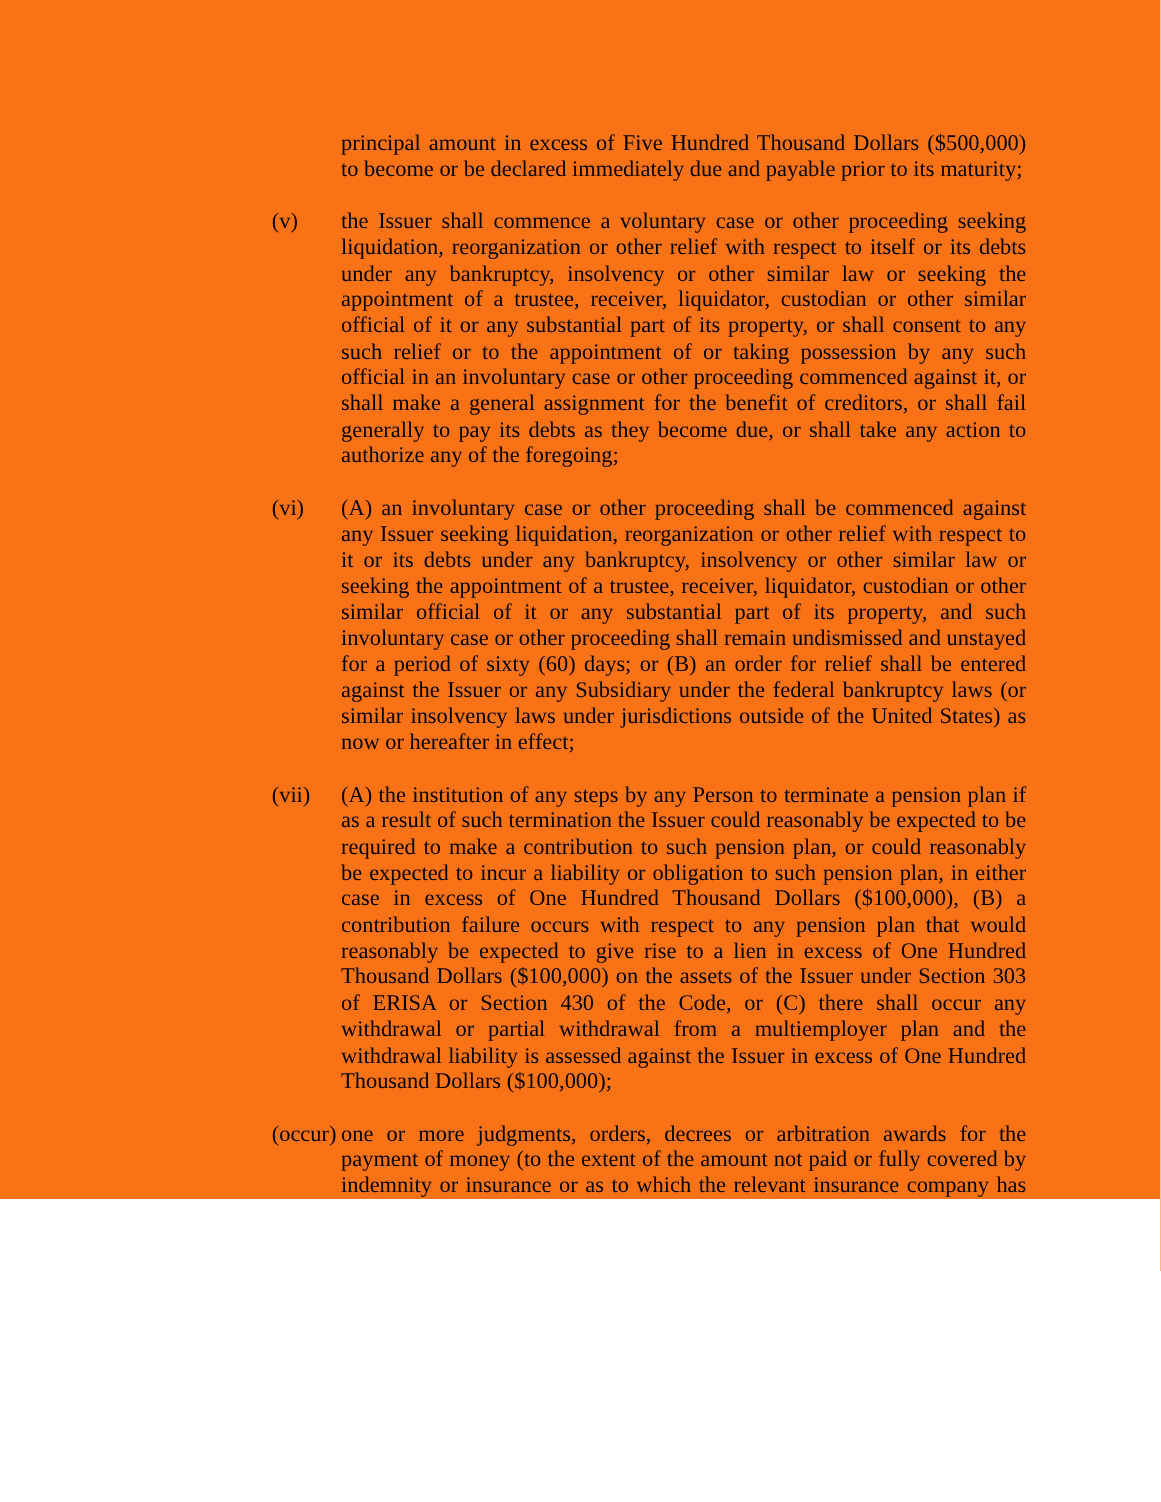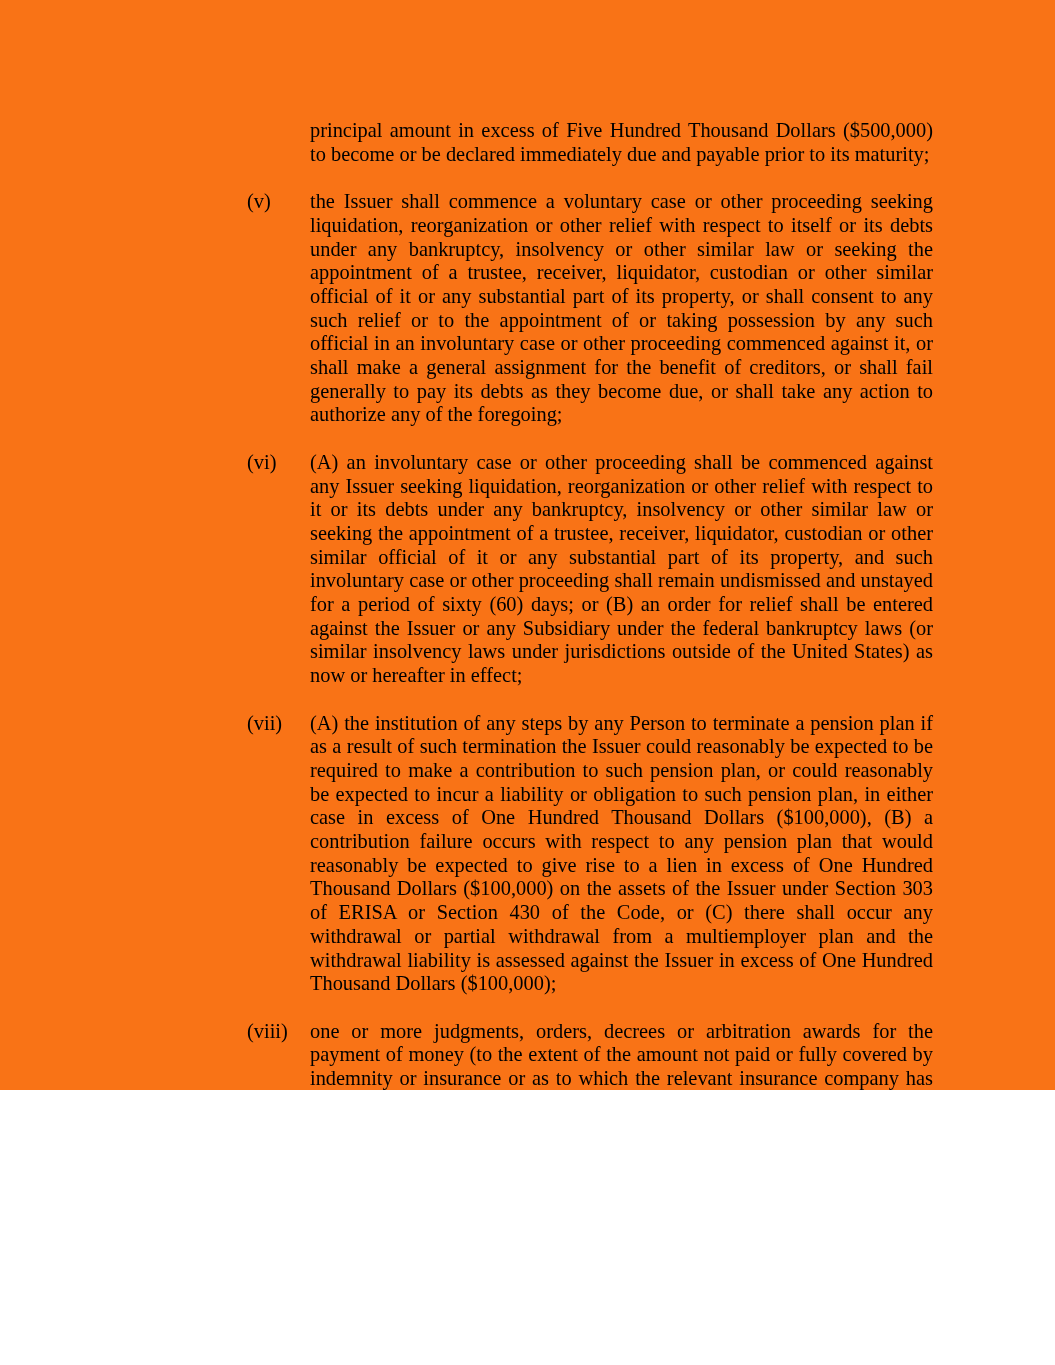--- a/index.html
+++ b/index.html
@@ -65,20 +65,20 @@
       <span class="list-marker">(vi)</span>
       <p class="para">(A) an involuntary case or other proceeding shall be commenced against any Issuer seeking liquidation, reorganization or other relief with respect to it or its debts under any bankruptcy, insolvency or other similar law or seeking the appointment of a trustee, receiver, liquidator, custodian or other similar official of it or any substantial part of its property, and such involuntary case or other proceeding shall remain undismissed and unstayed for a period of sixty (60) days; or (B) an order for relief shall be entered against the Issuer or any Subsidiary under the federal bankruptcy laws (or similar insolvency laws under jurisdictions outside of the United States) as now or hereafter in effect;</p>
     </div>
 
     <div class="list-item">
       <span class="list-marker">(vii)</span>
       <p class="para">(A) the institution of any steps by any Person to terminate a pension plan if as a result of such termination the Issuer could reasonably be expected to be required to make a contribution to such pension plan, or could reasonably be expected to incur a liability or obligation to such pension plan, in either case in excess of One Hundred Thousand Dollars ($100,000), (B) a contribution failure occurs with respect to any pension plan that would reasonably be expected to give rise to a lien in excess of One Hundred Thousand Dollars ($100,000) on the assets of the Issuer under Section 303 of ERISA or Section 430 of the Code, or (C) there shall occur any withdrawal or partial withdrawal from a multiemployer plan and the withdrawal liability is assessed against the Issuer in excess of One Hundred Thousand Dollars ($100,000);</p>
     </div>
 
     <div class="list-item">
-      <span class="list-marker">(viii)</span>
+      <span class="list-marker">(occur)</span>
       <p class="para">one or more judgments, orders, decrees or arbitration awards for the payment of money (to the extent of the amount not paid or fully covered by indemnity or insurance or as to which the relevant insurance company has denied coverage) aggregating in excess of Five Hundred Thousand Dollars ($500,000) shall be rendered against the Issuer and Subsidiaries and either (A) enforcement proceedings shall have been commenced by any creditor upon any such judgments or orders or (B) there shall be any period of sixty (60) consecutive days during which a stay of enforcement of any such</p>
     </div>
 
   </div>
 
   <div class="page-number">4</div>
 </div>
 
 </body></html>

